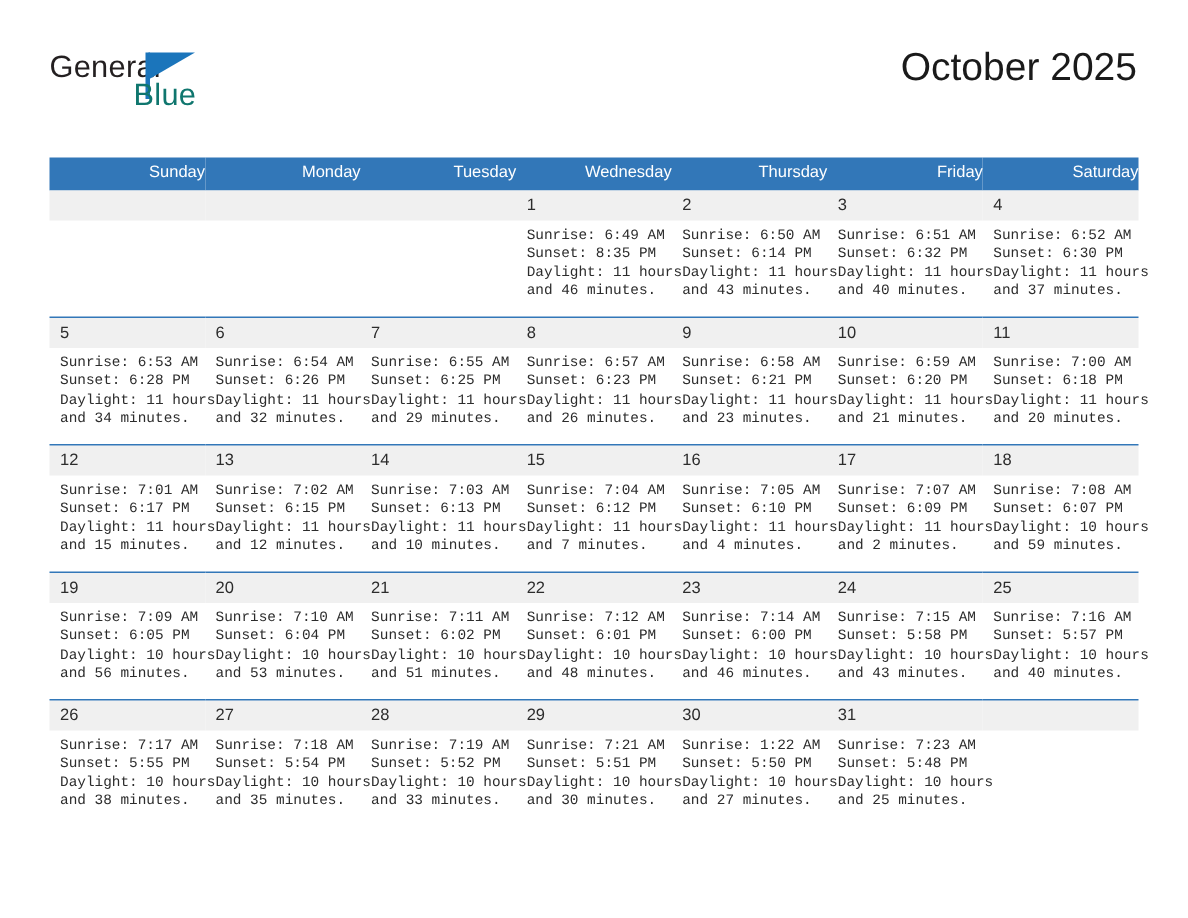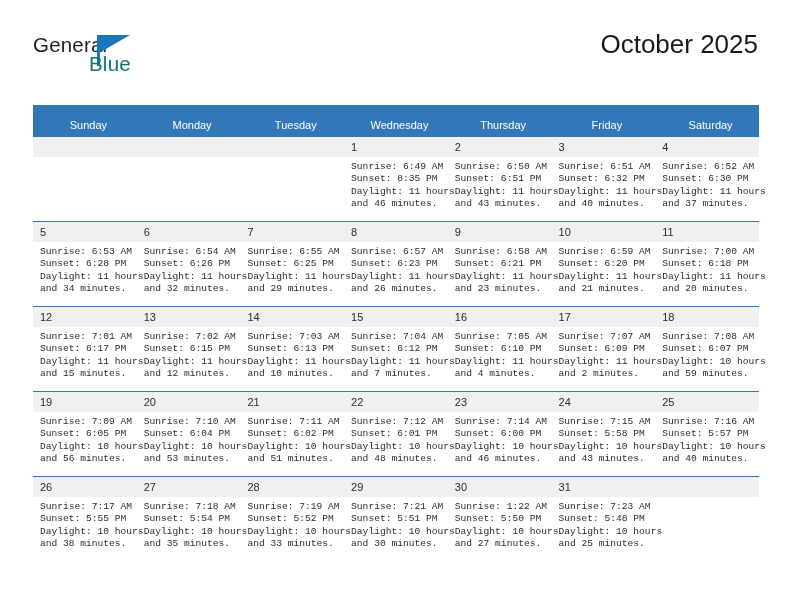--- a/index.html
+++ b/index.html
@@ -102,22 +102,22 @@
     top: 105px;
     width: 726px;
     border-collapse: collapse;
     table-layout: fixed;
   }
   .calendar th {
     background: #3277b8;
     color: #ffffff;
     font-size: 11px;
     font-weight: normal;
-    text-align: center;
-    padding: 14px 0 5px 7px;
+    text-align: right;
+    padding: 4px 0 5px 7px;
     line-height: 13px;
     border: none;
   }
   .calendar td {
     width: 103.7px;
     vertical-align: top;
     padding: 0;
     border: none;
     border-top: 1.4px solid #3277b8;
     height: 84px;
@@ -217,21 +217,21 @@
               <div>Sunrise: 6:49 AM</div>
               <div>Sunset: 8:35 PM</div>
               <div>Daylight: 11 hours</div>
               <div>and 46 minutes.</div>
             </div>
           </td>
           <td>
             <div class="daynum">2</div>
             <div class="cell-body">
               <div>Sunrise: 6:50 AM</div>
-              <div>Sunset: 6:51 PM</div>
+              <div>Sunset: 6:14 PM</div>
               <div>Daylight: 11 hours</div>
               <div>and 43 minutes.</div>
             </div>
           </td>
           <td>
             <div class="daynum">3</div>
             <div class="cell-body">
               <div>Sunrise: 6:51 AM</div>
               <div>Sunset: 6:32 PM</div>
               <div>Daylight: 11 hours</div>

